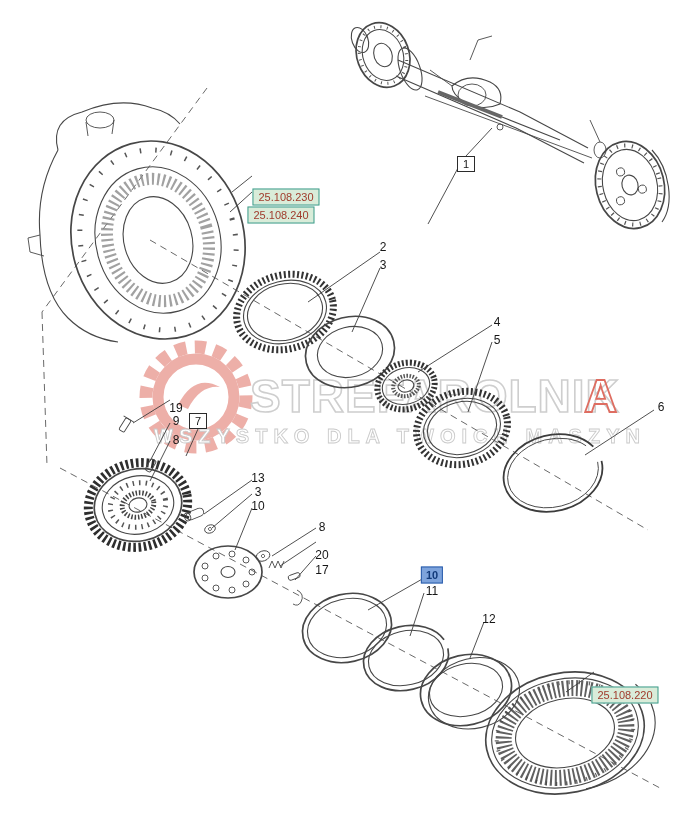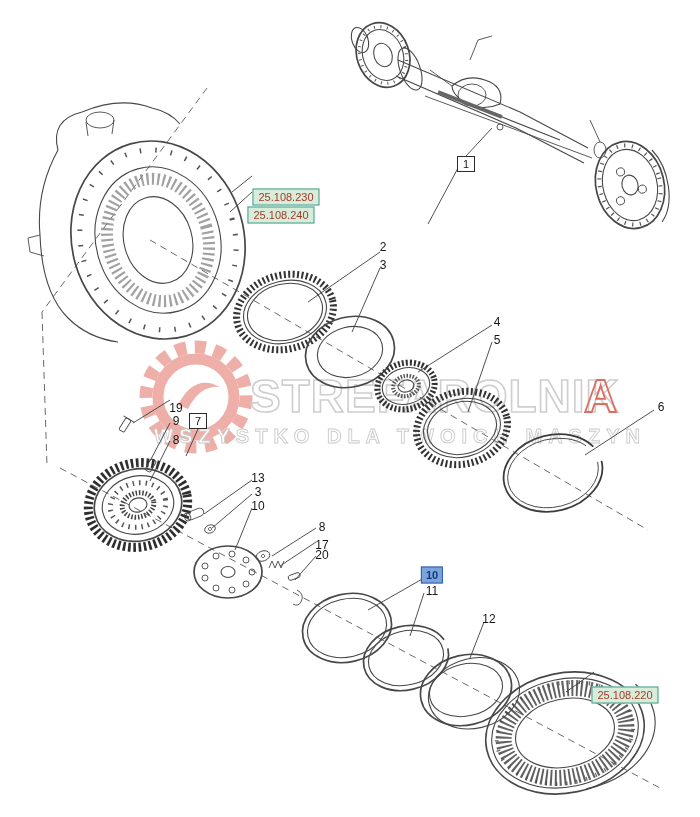--- a/index.html
+++ b/index.html
@@ -267,21 +267,21 @@
   <div class="callout boxed" style="left:198px;top:421px">7</div>
   <div class="callout" style="left:176px;top:440px">8</div>
   <div class="callout" style="left:176px;top:421px">9</div>
   <div class="callout highlight" style="left:432px;top:575px">10</div>
   <div class="callout" style="left:432px;top:591px">11</div>
   <div class="callout" style="left:489px;top:619px">12</div>
   <div class="callout" style="left:258px;top:478px">13</div>
   <div class="callout" style="left:258px;top:492px">3</div>
   <div class="callout" style="left:258px;top:506px">10</div>
   <div class="callout" style="left:322px;top:527px">8</div>
-  <div class="callout" style="left:322px;top:545px">17</div>
+  <div class="callout" style="left:322px;top:570px">17</div>
   <div class="callout" style="left:322px;top:555px">20</div>
   <div class="callout" style="left:176px;top:408px">19</div>
 
   <div class="refbox" style="left:286px;top:173px">25.108.230</div>
   <div class="refbox" style="left:281px;top:191px">25.108.240</div>
   <div class="refbox" style="left:625px;top:671px">25.108.220</div>
 
 </div>
 
 </body></html>

